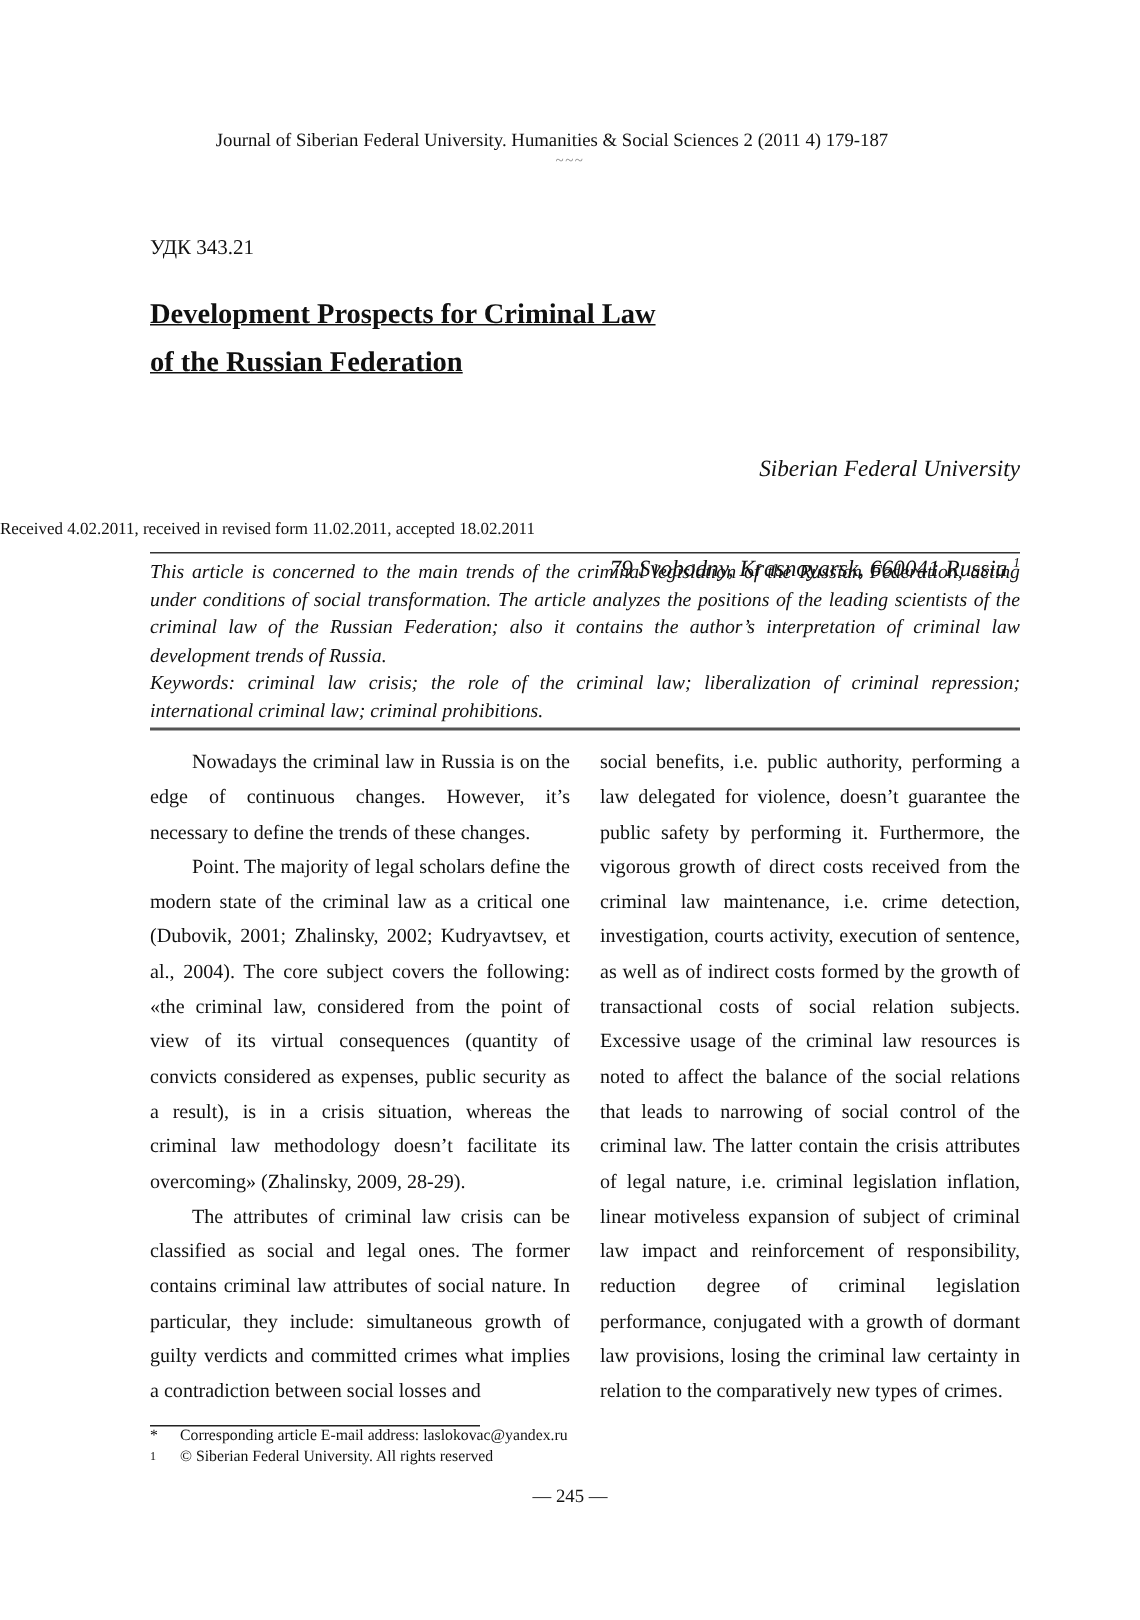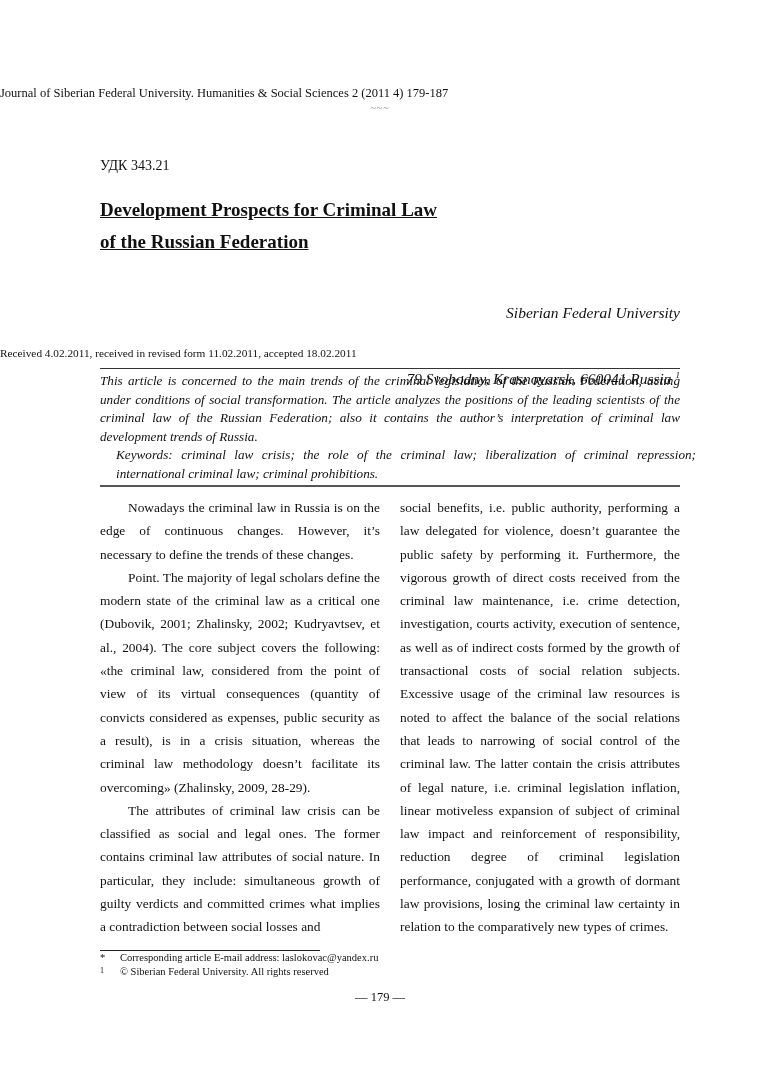--- a/index.html
+++ b/index.html
@@ -1,32 +1,32 @@
 <!DOCTYPE html>
 <html><head>
   <meta charset="utf-8">
   <style>
     html, body { margin: 0; padding: 0; background: #ffffff; }
     body { width: 760px; height: 1080px; position: relative; overflow: hidden;
            font-family: "Liberation Serif", "DejaVu Serif", serif; color: #111; }
     .abs { position: absolute; }
-    #journal { left: 0; width: 736px; top: 86px; font-size: 12.5px; }
+    #journal { left: 0; width: 736px; top: 86px; text-align: center; font-size: 12.5px; }
     #tilde { left: 0; width: 760px; top: 102px; text-align: center; font-size: 10px; color: #888; letter-spacing: 1px; }
     #udc { left: 100px; top: 158px; font-size: 14px; }
     #title { left: 100px; top: 194px; font-size: 19px; font-weight: bold; line-height: 32px; text-decoration: underline; }
     #authors { right: 80px; top: 262px; text-align: right; font-size: 15.5px; line-height: 22px; }
     #authors .names { font-weight: bold; }
     #authors .aff { font-style: italic; margin-top: 40px; }
     #authors sup { font-size: 9px; }
     #received { left: 0; width: 616px; top: 347px; font-size: 11.3px; }
     .rule { left: 100px; width: 580px; height: 0; border-top: 1.5px solid #333; }
     #rule-top { top: 368px; }
     #rule-bot { top: 485px; border-top: 2.5px solid #555; }
     #abstract { left: 100px; width: 580px; top: 372px; font-style: italic; font-size: 13.2px; line-height: 18.5px; text-align: justify; }
-    #keywords { left: 100px; width: 580px; top: 446px; font-style: italic; font-size: 13.2px; line-height: 18.5px; text-align: justify; margin-left: 16px; }
+    #keywords { left: 100px; width: 580px; top: 446px; font-style: italic; font-size: 13.2px; line-height: 18.5px; text-align: justify; }
     .col { top: 496px; width: 280px; font-size: 13.4px; line-height: 23.3px; text-align: justify; }
     #col-left { left: 100px; }
     #col-right { left: 400px; }
     .col p { margin: 0; }
     .col p.indent { text-indent: 28px; }
     #fn-rule { left: 100px; top: 950px; width: 220px; height: 0; border-top: 1px solid #222; }
     .fn { left: 100px; font-size: 10.5px; }
     .fn .mark { display: inline-block; width: 20px; }
     #fn1 { top: 952px; }
     #fn2 { top: 966px; }
@@ -68,13 +68,13 @@
 </div>
 
 <div class="abs" id="fn-rule"></div>
 <div class="abs fn" id="fn1">
   <span class="mark">*</span><span>Corresponding article E-mail address: laslokovac@yandex.ru</span>
 </div>
 <div class="abs fn" id="fn2">
   <span class="mark" style="font-size:8px;vertical-align:top;">1</span><span>© Siberian Federal University. All rights reserved</span>
 </div>
 
-<div class="abs" id="page-num">— 179 —</div>
+<div class="abs" id="page-num">— 245 —</div>
 
 </body></html>

